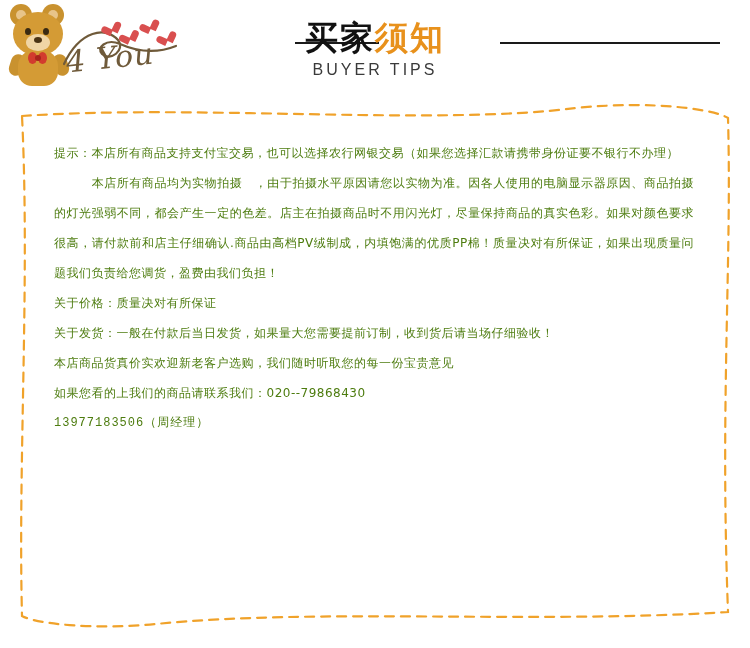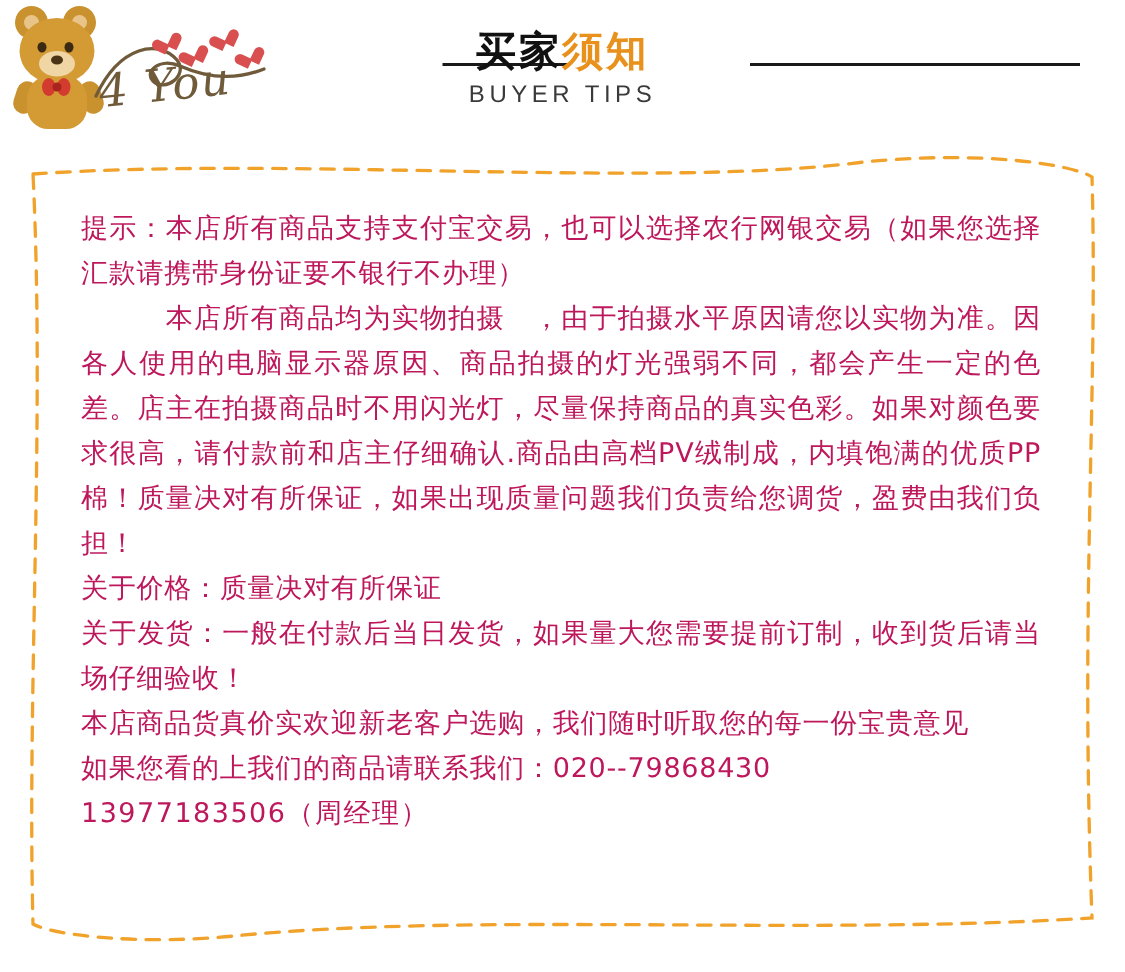--- a/index.html
+++ b/index.html
@@ -170,21 +170,21 @@
   .title-block {
     position: absolute;
     left: 50%;
     top: 20px;
     transform: translateX(-50%);
     text-align: center;
     width: 220px;
   }
   .title-main {
     font-family: "DejaVu Sans", sans-serif;
-    font-size: 27px;
+    font-size: 33px;
     font-weight: bold;
     letter-spacing: 2px;
     line-height: 1.1;
     color: #111;
     white-space: nowrap;
   }
   .title-main .hl {
     color: #e8911c;
   }
   .title-sub {
@@ -214,32 +214,33 @@
   .dash-svg {
     position: absolute;
     left: 0; top: 0;
   }
   .content {
     position: absolute;
     left: 38px;
     top: 38px;
     width: 640px;
     height: 456px;
-    color: #be185d;
+    color: #4d7c0f;
     font-family: "DejaVu Sans", sans-serif;
-    font-size: 18px;
+    font-size: 12px;
     line-height: 30px;
     letter-spacing: 0.5px;
   }
   .content p {
     margin: 0 0 0 0;
     text-align: justify;
   }
   .phone-line {
     letter-spacing: 1px;
+    font-family: Liberation Mono, monospace;
   }
 </style>
 </head>
 <body>
 
 <div class="page">
 
   <div class="header">
 
     <div class="mascot">

